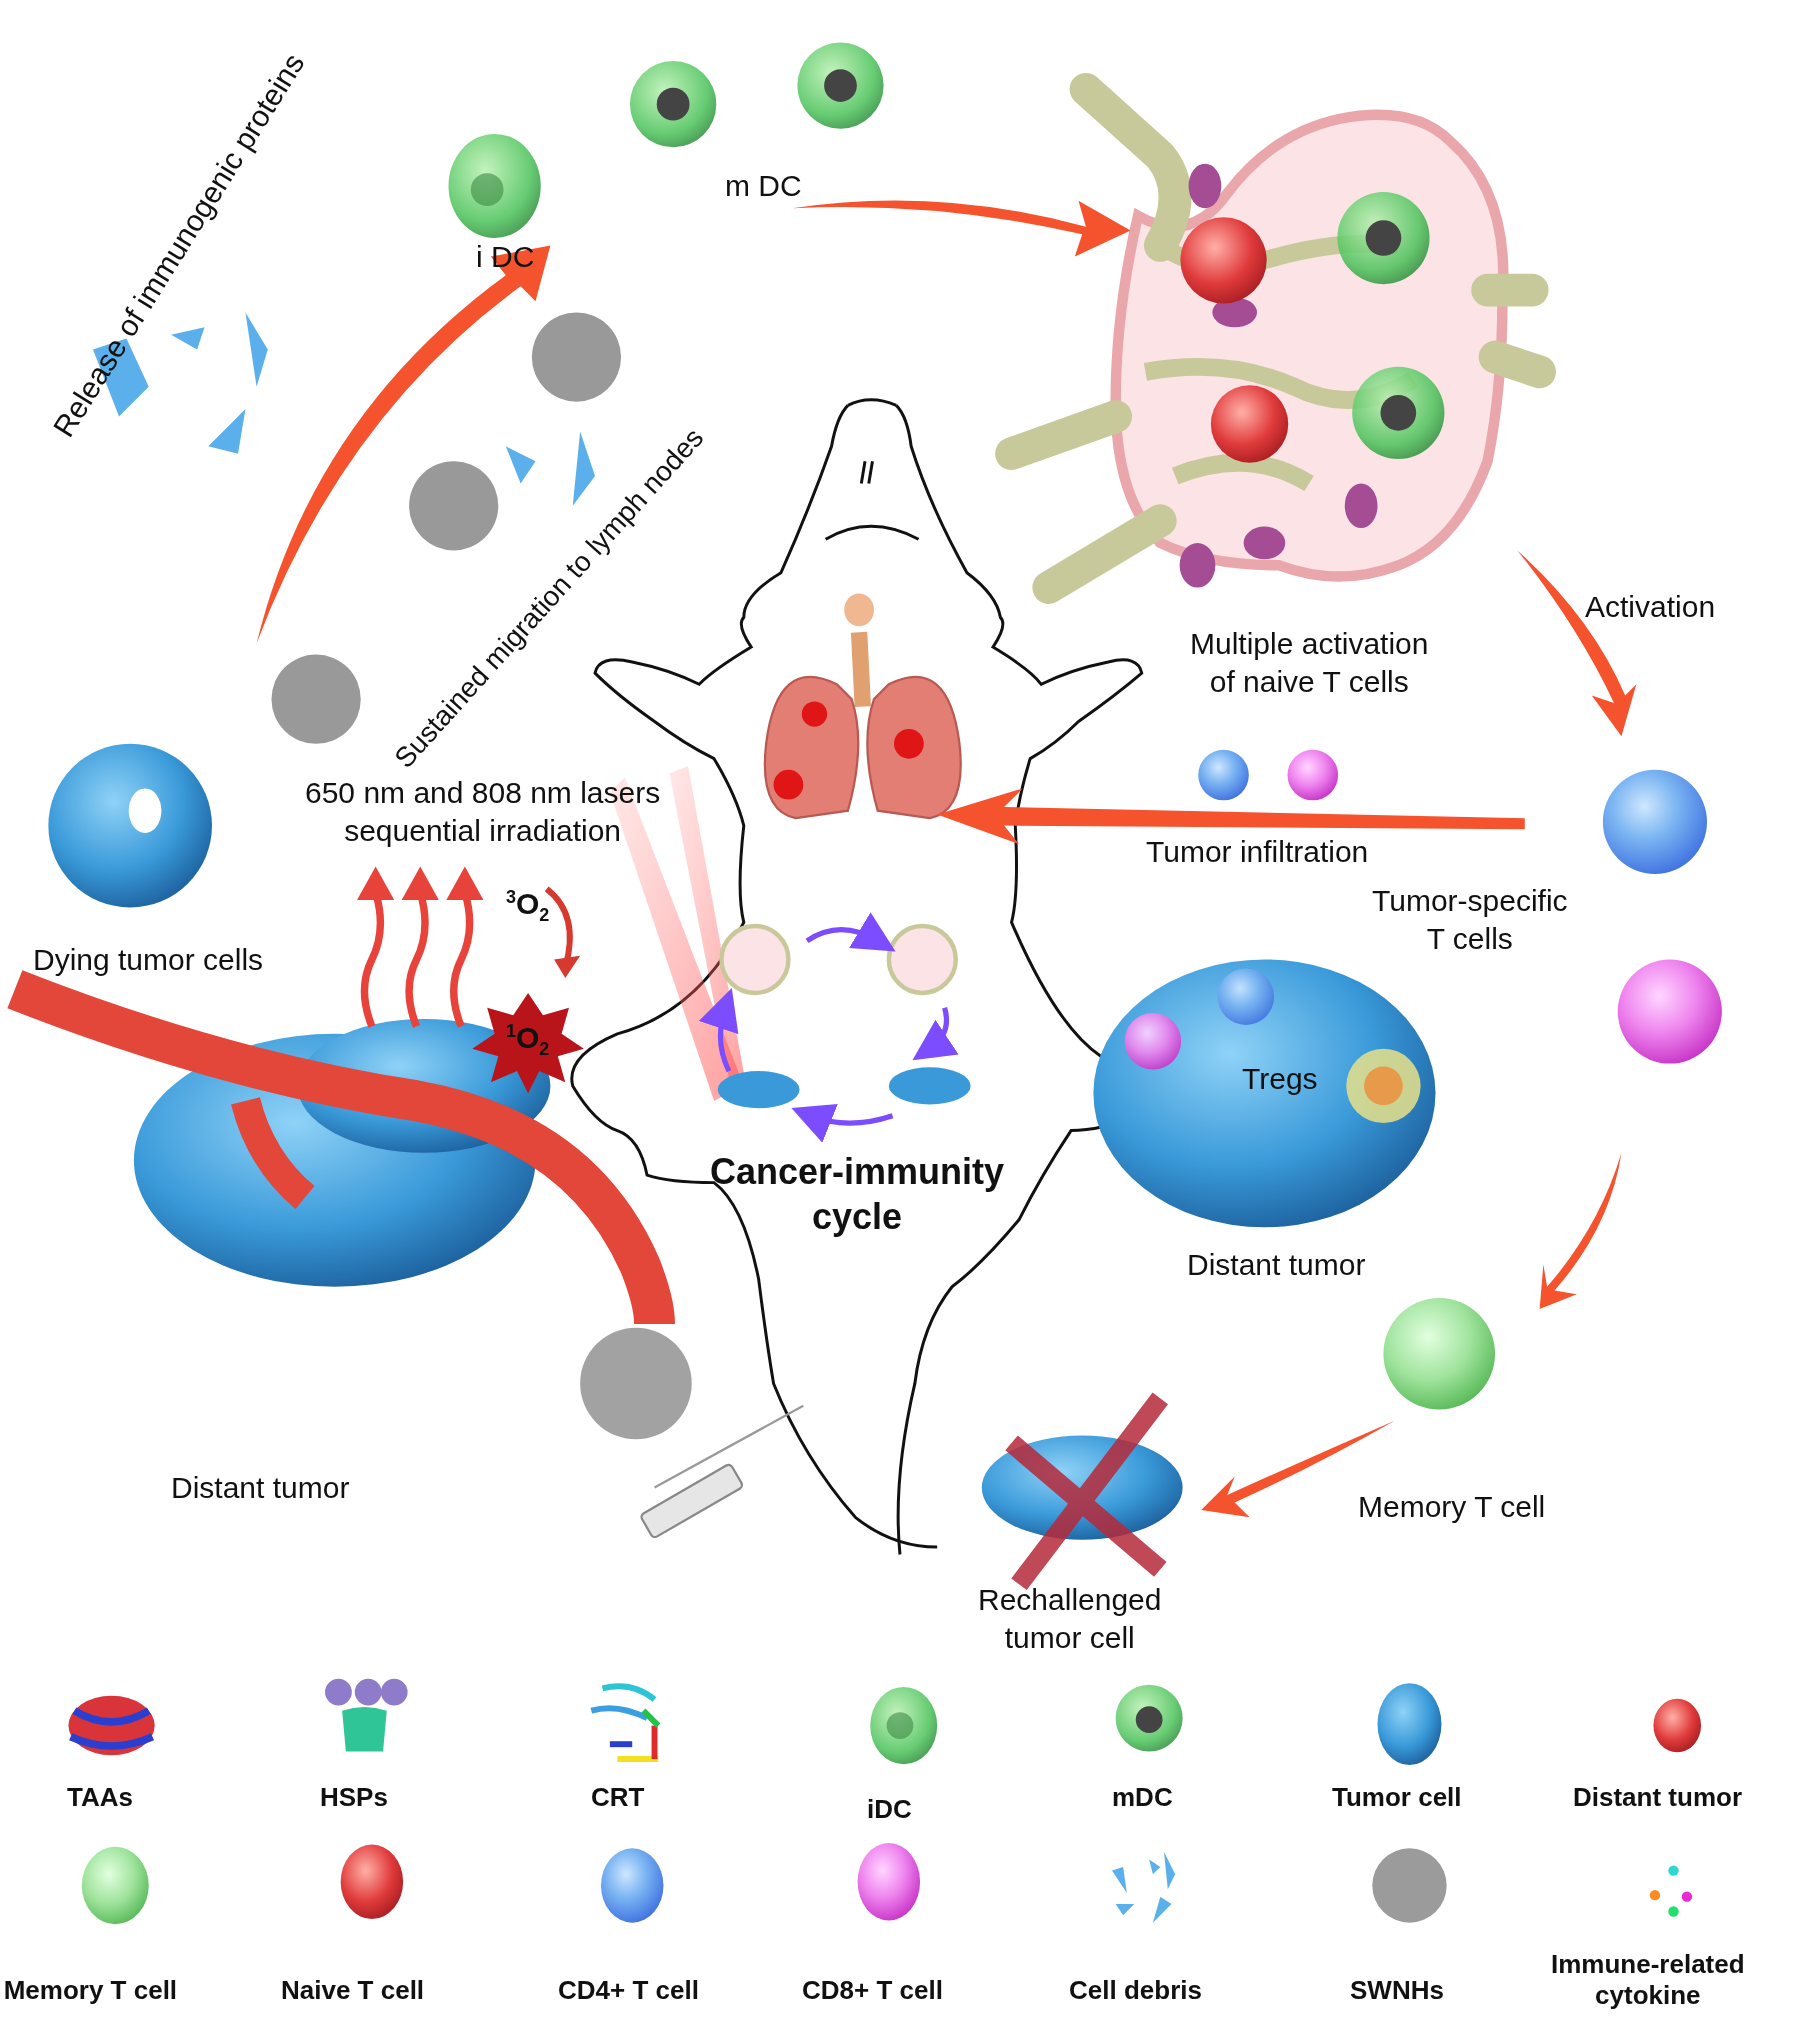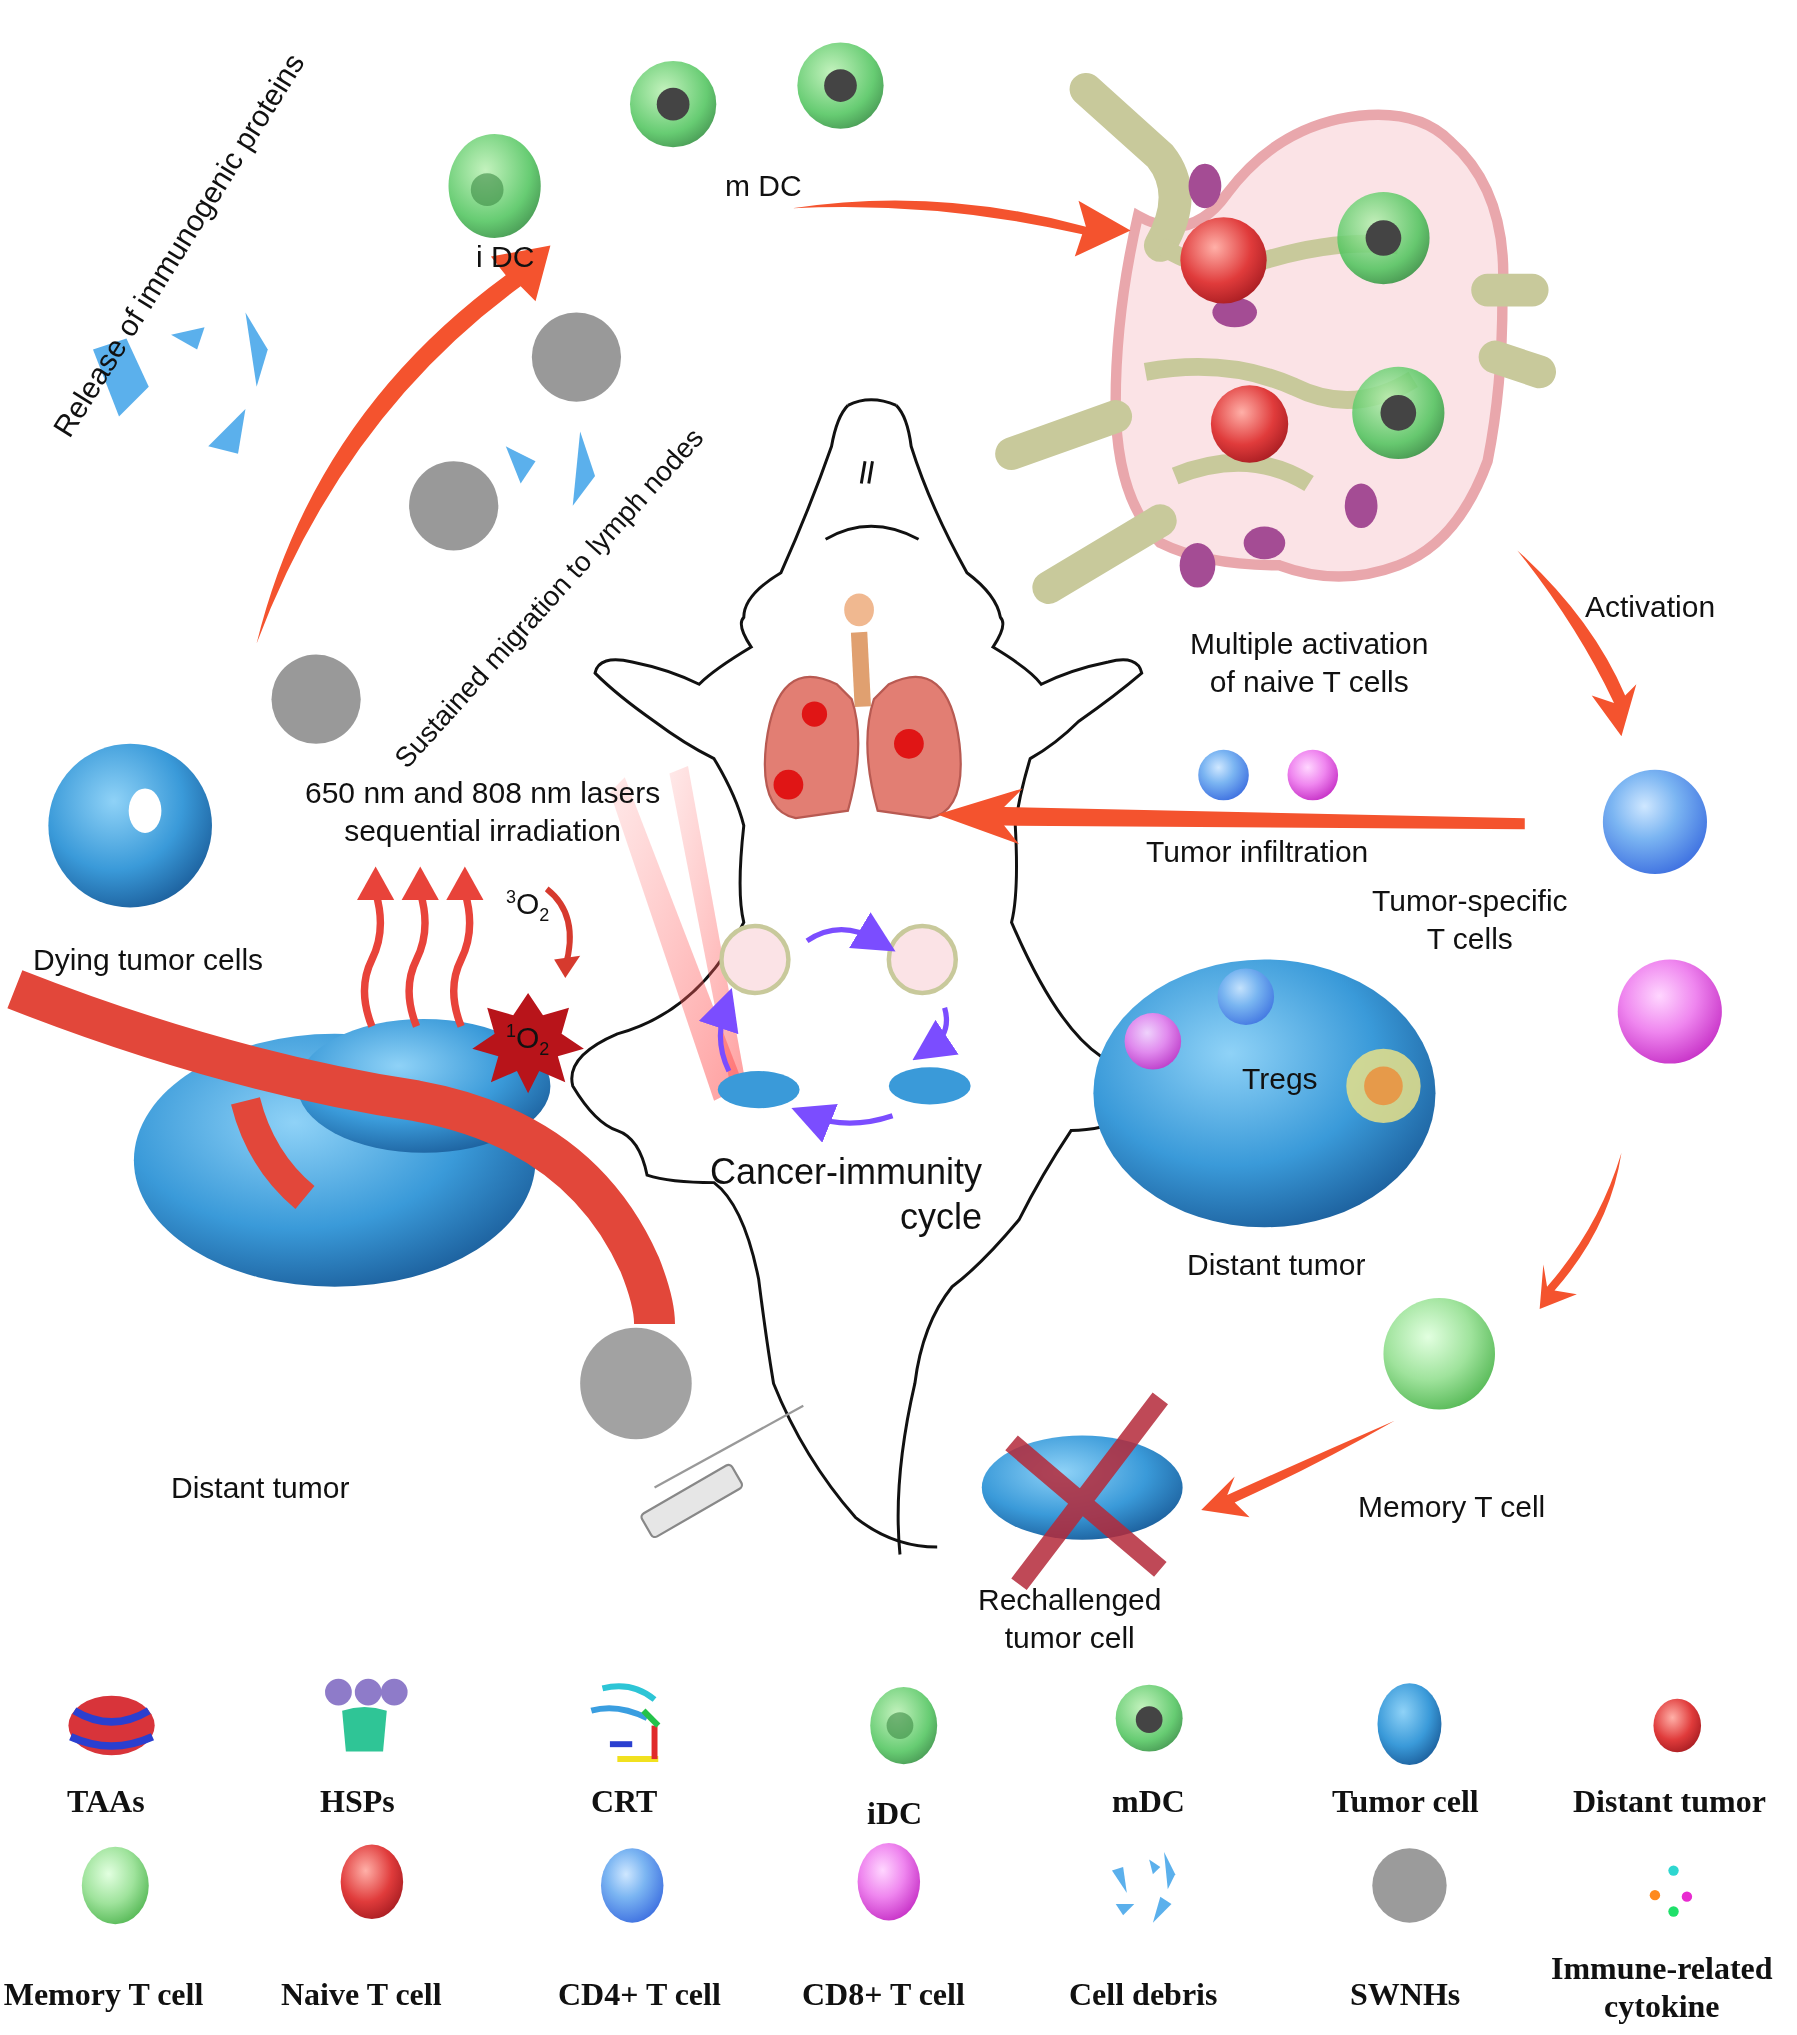--- a/index.html
+++ b/index.html
@@ -1,19 +1,19 @@
 <!DOCTYPE html>
 <html style="font-size:12px"><head>
 <meta charset="utf-8">
 <style>
   html,body{margin:0;padding:0;background:#fff;}
   body{width:1797px;height:2035px;position:relative;overflow:hidden;font-family:"Liberation Sans",sans-serif;color:#111;}
   .lbl{position:absolute;font-size:30px;line-height:1.25;text-align:center;white-space:nowrap;color:#111;}
-  .bold{font-weight:normal;text-align:right;}
-  .legend-lbl{position:absolute;font-size:32px;font-weight:bold;text-align:center;white-space:nowrap;line-height:1.2;font-family:Liberation Serif, serif;}
+  .bold{font-weight:bold;}
+  .legend-lbl{position:absolute;font-size:26px;font-weight:bold;text-align:center;white-space:nowrap;line-height:1.2;}
   svg{position:absolute;left:0;top:0;}
 </style>
 </head>
 <body>
 
 <svg width="1797" height="2035" viewBox="0 0 2416 2736">
   <defs>
     <radialGradient id="gTumor" cx="40%" cy="35%" r="70%">
       <stop offset="0%" stop-color="#8fd2f7"></stop>
         <stop offset="60%" stop-color="#3a9ad9"></stop>

